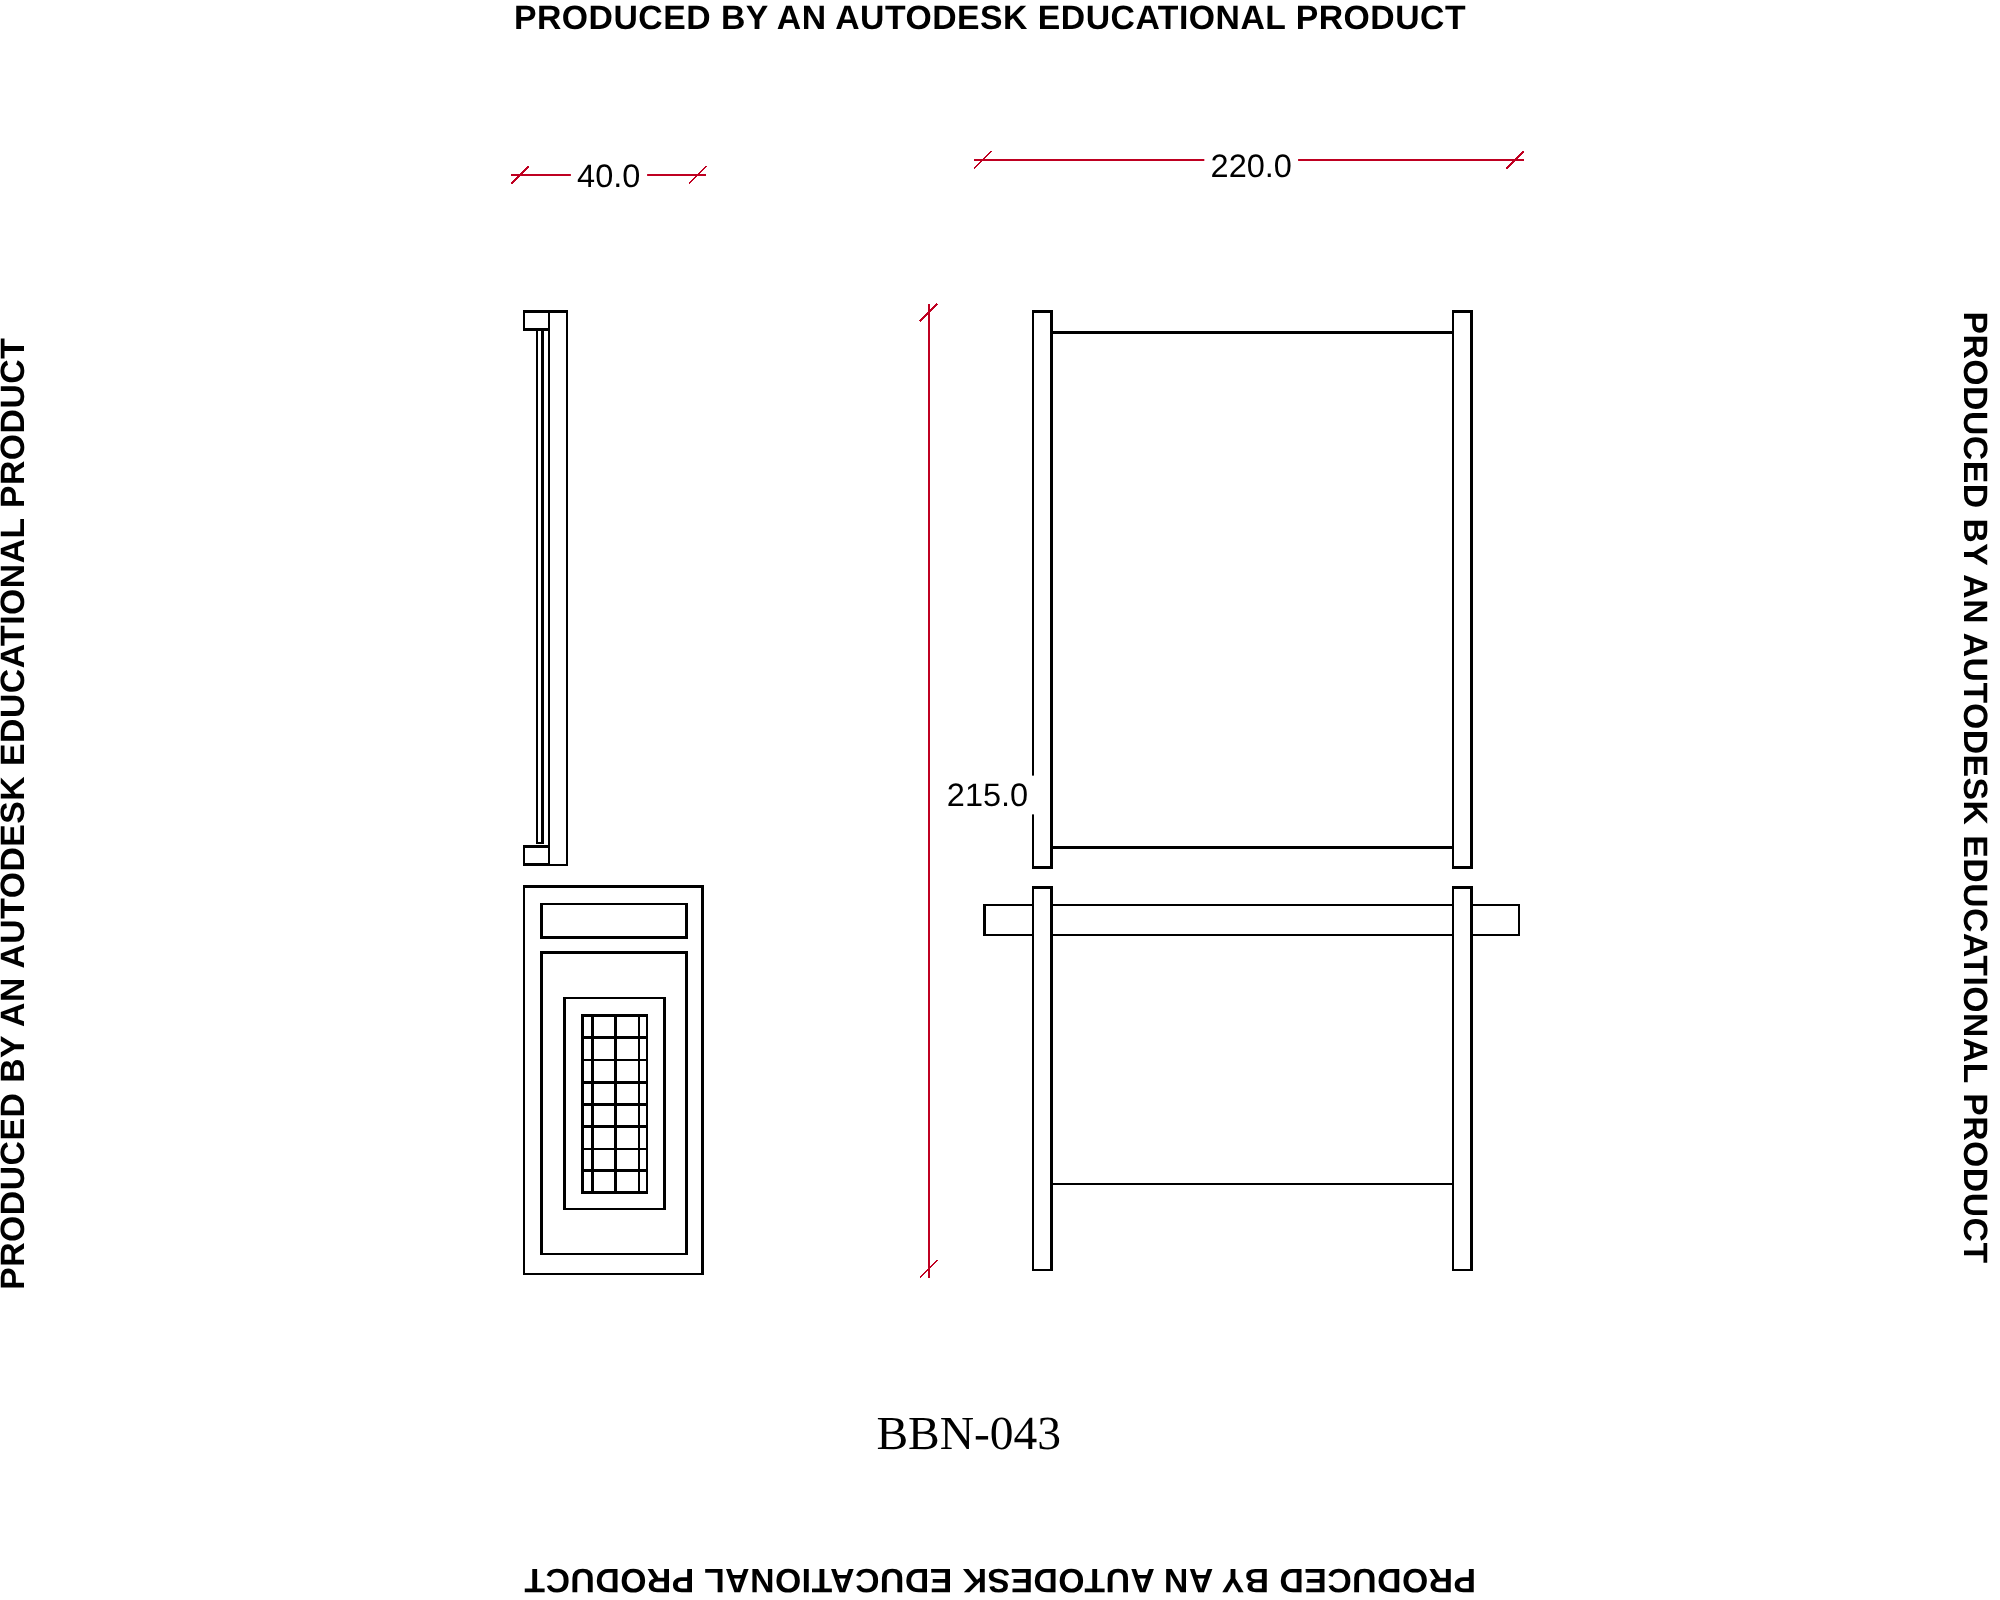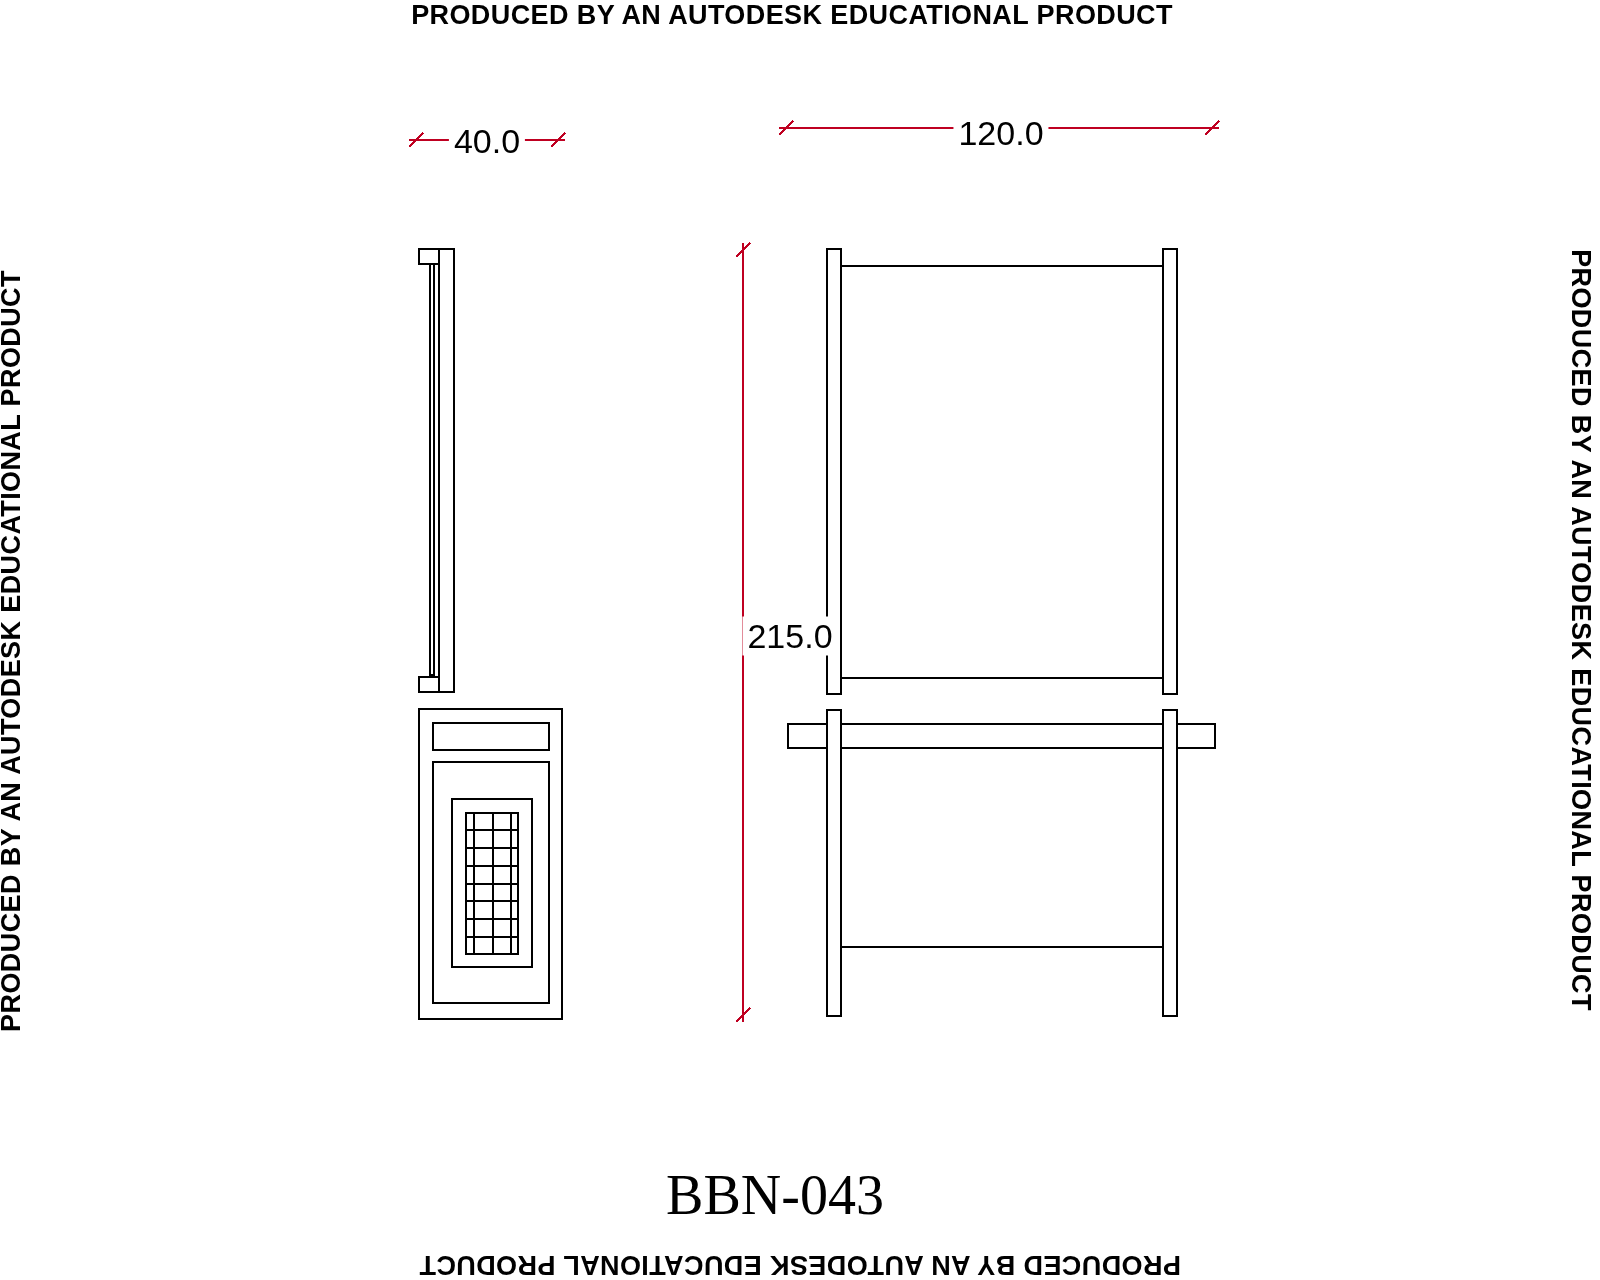--- a/index.html
+++ b/index.html
@@ -17,29 +17,29 @@
     position:absolute; white-space:nowrap;
     font-weight:bold; font-size:27px; letter-spacing:0.4px;
     color:var(--line,#000);
   }
   .wm-top    { left:792px;  top:15px;   transform:translate(-50%,-50%); }
   .wm-left   { left:11px;   top:651px;  transform:translate(-50%,-50%) rotate(-90deg); }
   .wm-right  { left:1580px; top:630px;  transform:translate(-50%,-50%) rotate(90deg); }
   .wm-bottom { left:800px;  top:1264px; transform:translate(-50%,-50%) rotate(180deg); }
   .dimlabel {
     position:absolute; transform:translate(-50%,-50%);
-    font-size:34px; color:var(--line,#000);
+    font-size:26px; color:var(--line,#000);
     background:var(--bg,#fff); padding:0 5px; white-space:nowrap;
   }
   .dim-depth  { left:487px;  top:141px; }
   .dim-width  { left:1001px; top:133px; }
   .dim-height { left:742px;  top:636px;margin-left:48px; }
   .title-label {
-    position:absolute; left:775px; top:1195px; transform:translate(-50%,-50%);
-    font-family:"Liberation Serif", serif; font-size:56px; color:var(--line,#000);
+    position:absolute; left:775px; top:1147px; transform:translate(-50%,-50%);
+    font-family:"Liberation Serif", serif; font-size:38px; color:var(--line,#000);
     white-space:nowrap;
   }
 </style>
 </head>
 <body>
 
 <div class="canvas">
 
   <div class="wm wm-top">PRODUCED BY AN AUTODESK EDUCATIONAL PRODUCT</div>
   <div class="wm wm-left">PRODUCED BY AN AUTODESK EDUCATIONAL PRODUCT</div>
@@ -95,18 +95,18 @@
       <line class="dim" x1="779" y1="135" x2="793" y2="121"></line>
       <line class="dim" x1="1205" y1="135" x2="1219" y2="121"></line>
 
       <line class="dim" x1="743" y1="243" x2="743" y2="1022"></line>
       <line class="dim" x1="736" y1="257" x2="750" y2="243"></line>
       <line class="dim" x1="736" y1="1022" x2="750" y2="1008"></line>
     </g>
   </svg>
 
   <div class="dimlabel dim-depth">40.0</div>
-  <div class="dimlabel dim-width">120.0</div>
+  <div class="dimlabel dim-width">220.0</div>
   <div class="dimlabel dim-height">215.0</div>
 
   <div class="title-label">BBN-043</div>
 
 </div>
 
 </body></html>

